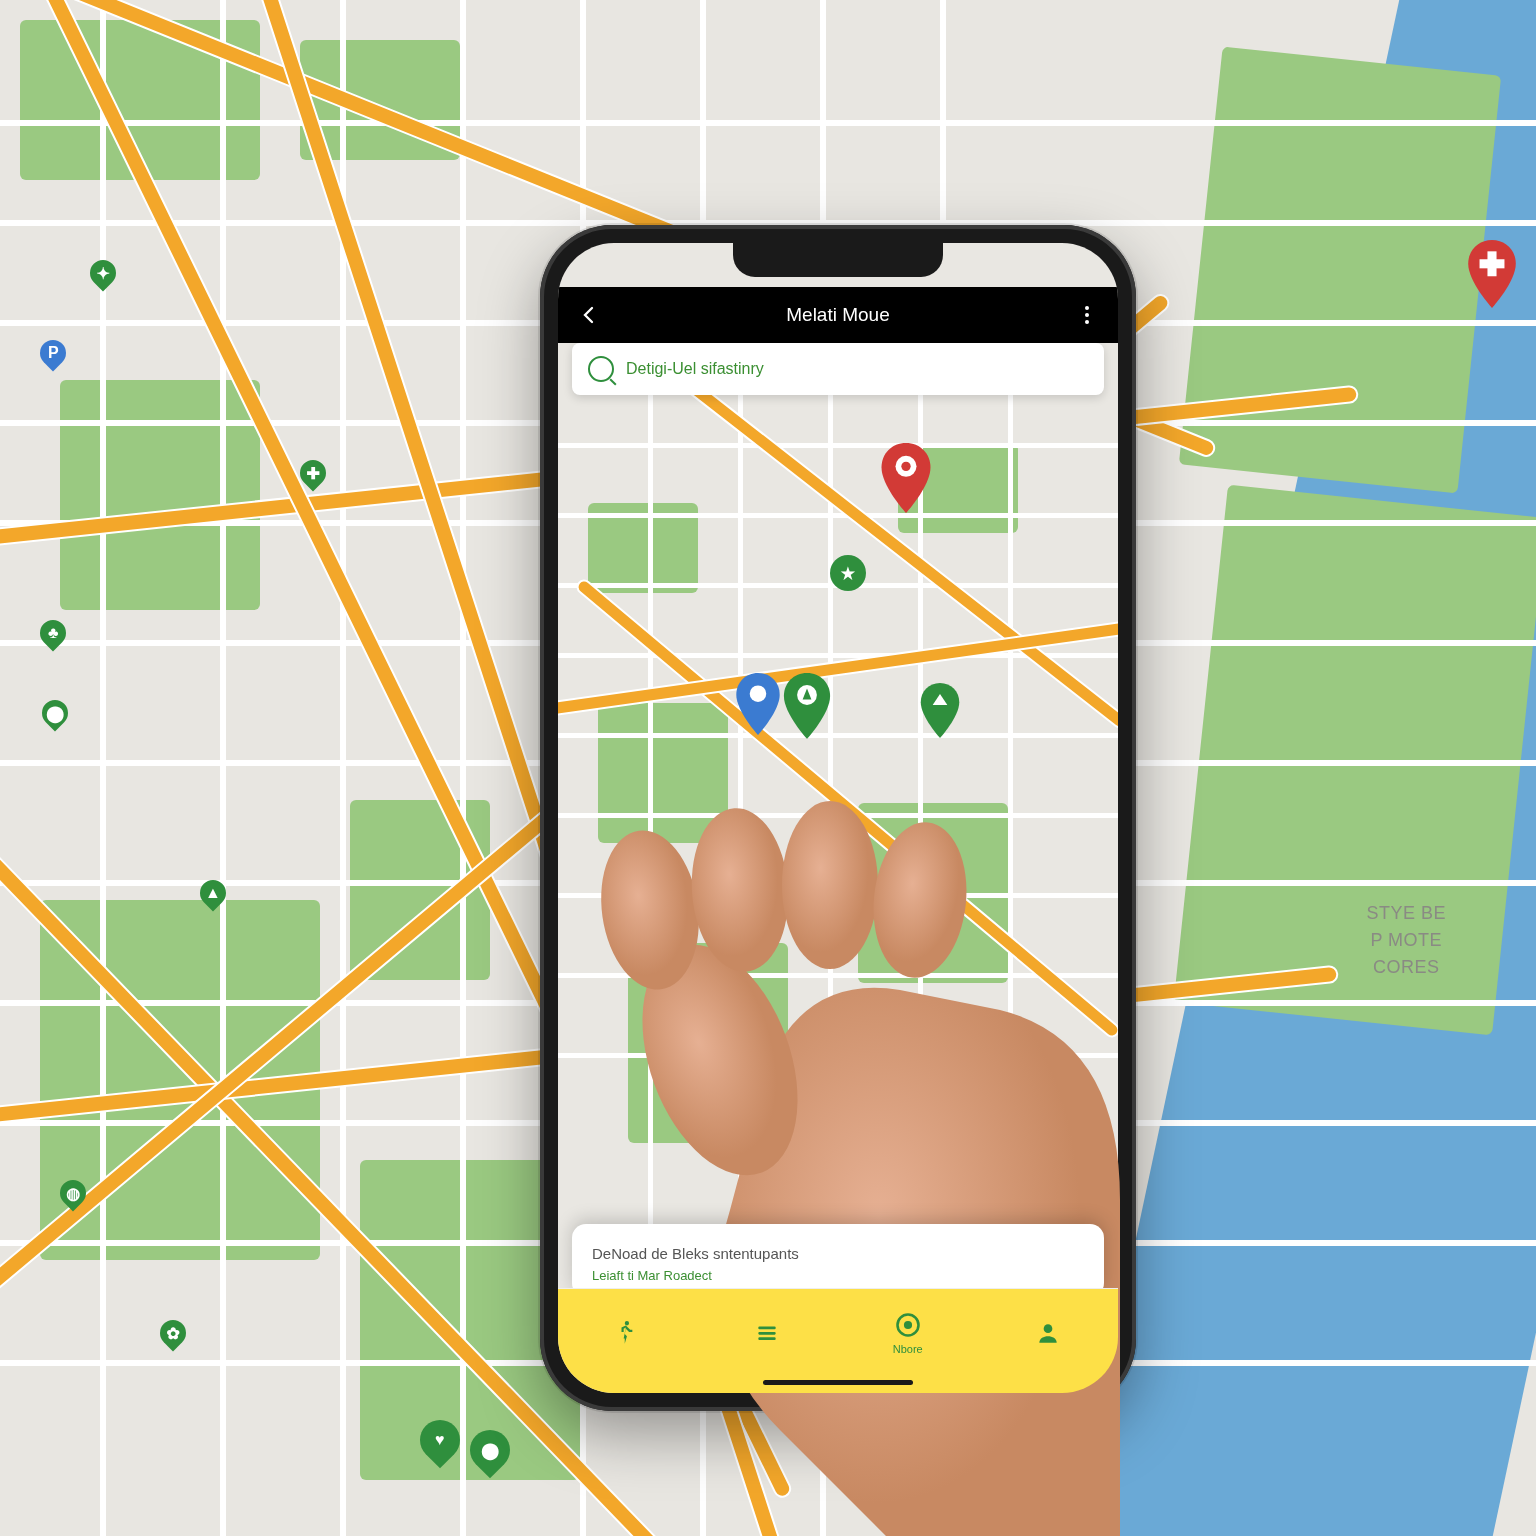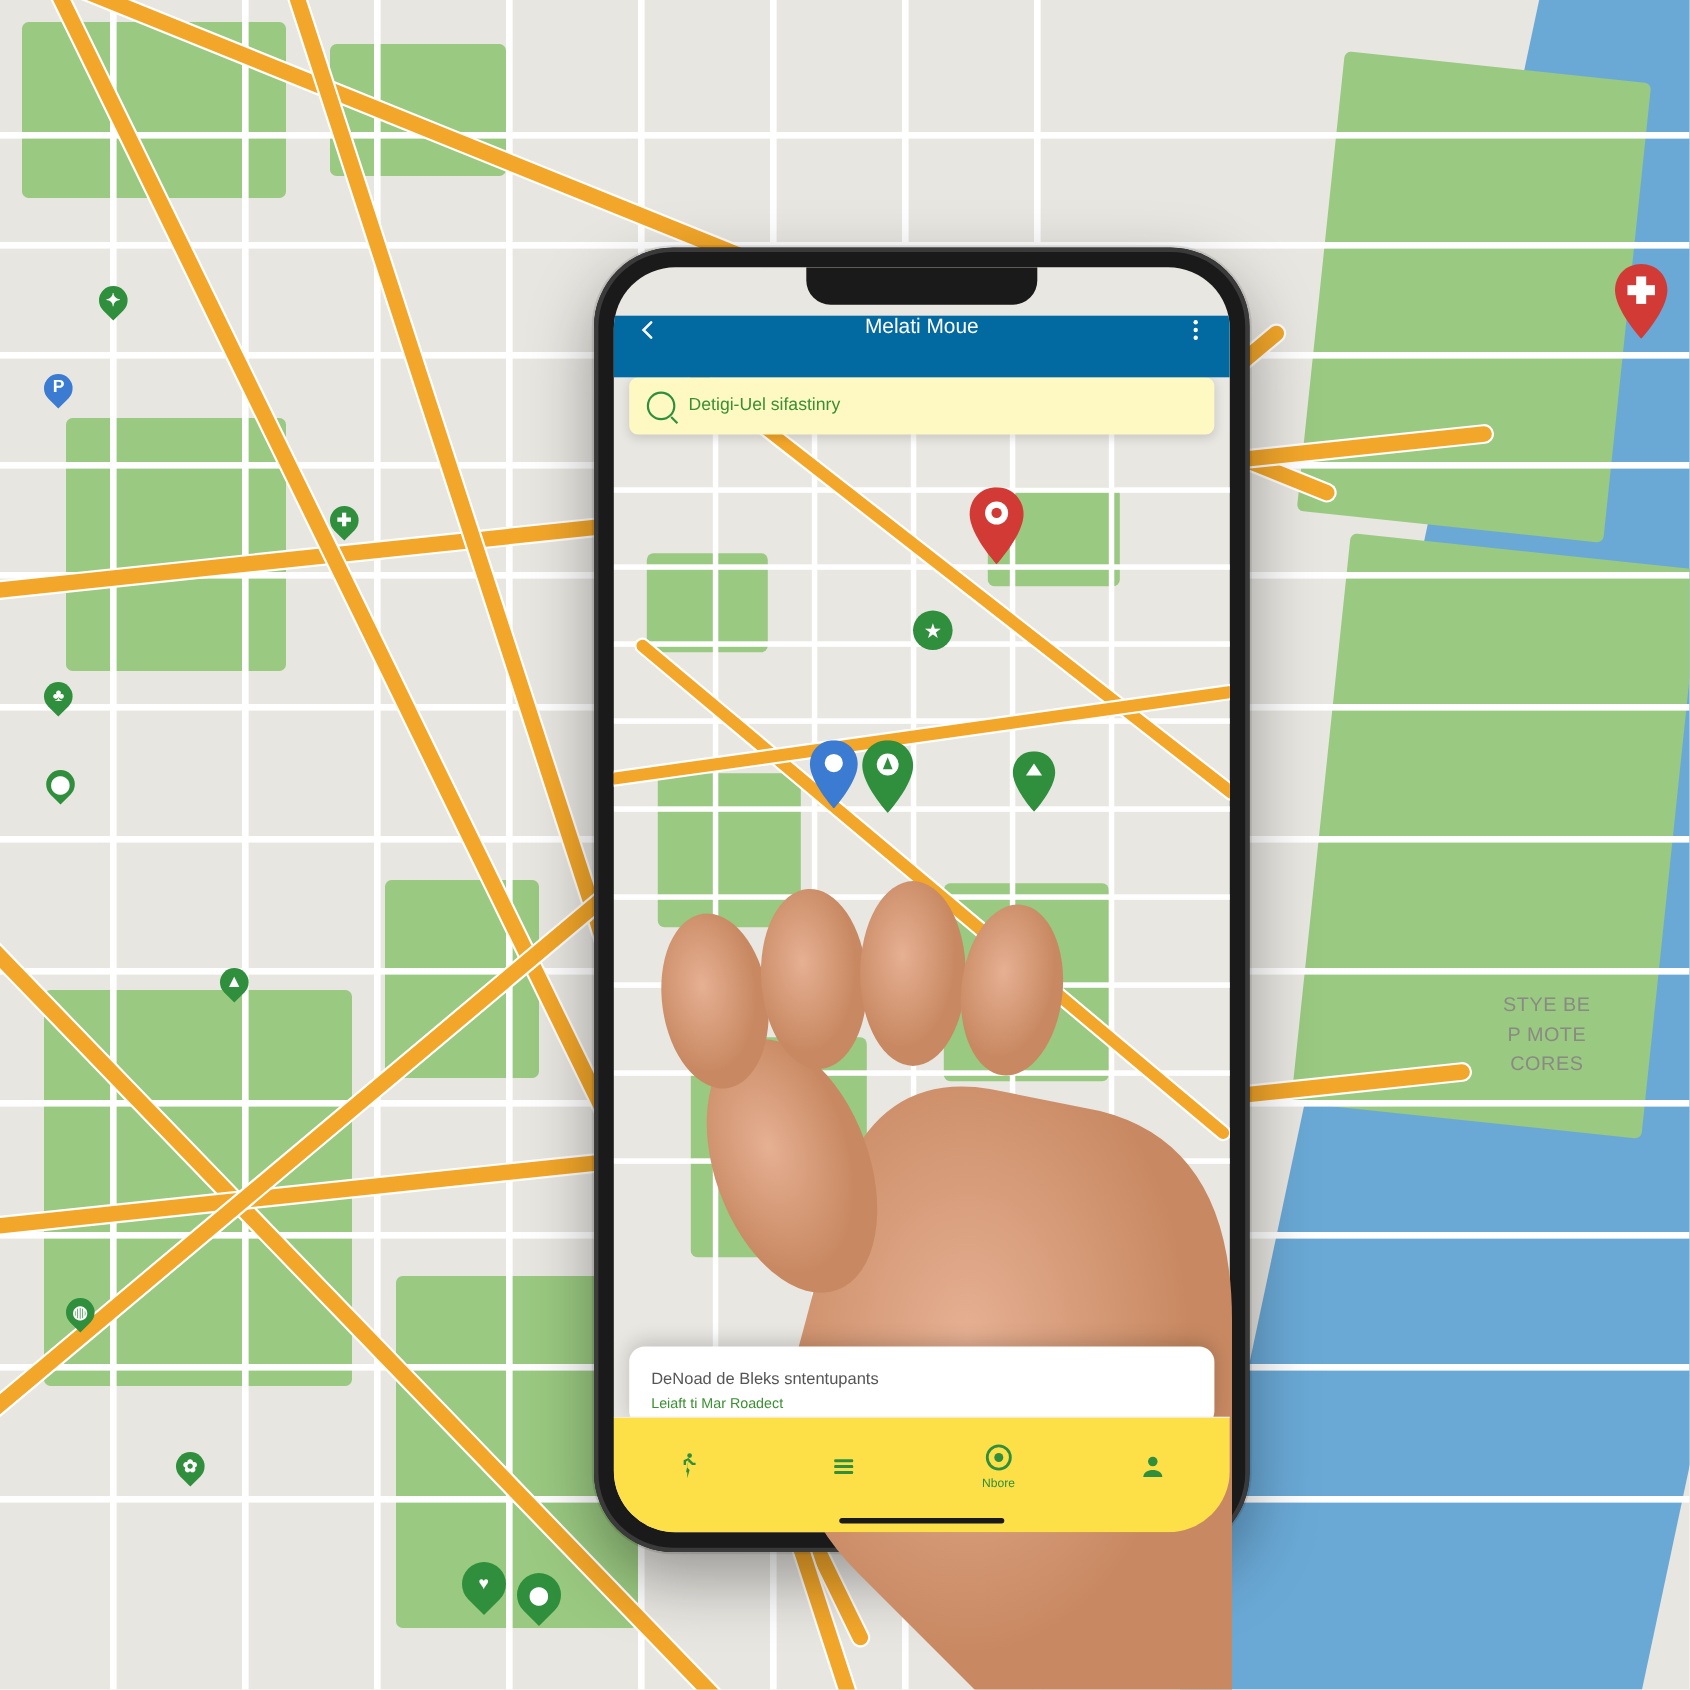--- a/index.html
+++ b/index.html
@@ -16,26 +16,26 @@
   .bg-pin.small{width:26px;height:26px;}
   .bg-pin .glyph{transform:rotate(45deg);color:#fff;font-size:16px;font-weight:700;}
   .bg-pin-red{position:absolute;width:68px;height:68px;}
   .bg-pin-red svg{width:100%;height:100%;}
   .bg-label{position:absolute;font-size:18px;color:#8a8a84;letter-spacing:.5px;}
   
   .phone{position:absolute;left:540px;top:225px;width:560px;height:1150px;border-radius:72px;background:#1a1a1a;box-shadow:inset 0 0 0 4px #3a3a3a,0 24px 60px rgba(0,0,0,.35),0 0 0 2px rgba(0,0,0,.1);padding:18px;}
   .screen{position:relative;width:100%;height:100%;border-radius:56px;background:#e9e7e2;overflow:hidden;}
   .notch{position:absolute;top:0;left:50%;transform:translateX(-50%);width:210px;height:34px;background:#1a1a1a;border-radius:0 0 22px 22px;z-index:20;}
   .statusbar{position:absolute;top:0;left:0;right:0;height:44px;display:flex;align-items:center;justify-content:space-between;padding:0 34px;font-size:14px;color:#333;z-index:19;}
-  .appbar{position:absolute;top:44px;left:0;right:0;height:56px;background:#0369a1;display:flex;padding:0 18px;z-index:15;color:#fff;}
+  .appbar{position:absolute;top:44px;left:0;right:0;height:56px;background:#000000;display:flex;align-items:center;padding:0 18px;z-index:15;color:#fff;}
   .appbar .back{width:26px;height:26px;display:flex;align-items:center;justify-content:center;}
   .appbar .title{flex:1;text-align:center;font-size:19px;font-weight:500;}
   .appbar .menu{width:26px;height:26px;display:flex;flex-direction:column;align-items:center;justify-content:center;gap:3px;}
   .appbar .menu span{width:4px;height:4px;background:#fff;border-radius:50%;}
-  .searchbar{position:absolute;top:100px;left:14px;right:14px;height:52px;background:#fef9c3;border-radius:8px;box-shadow:0 3px 10px rgba(0,0,0,.15);display:flex;align-items:center;padding:0 16px;z-index:14;}
+  .searchbar{position:absolute;top:100px;left:14px;right:14px;height:52px;background:#ffffff;border-radius:8px;box-shadow:0 3px 10px rgba(0,0,0,.15);display:flex;align-items:center;padding:0 16px;z-index:14;}
   .searchbar .s-icon{width:22px;height:22px;border:2px solid #2f8f3d;border-radius:50%;position:relative;margin-right:12px;}
   .searchbar .s-icon:after{content:"";position:absolute;width:8px;height:2px;background:#2f8f3d;bottom:-3px;right:-5px;transform:rotate(45deg);}
   .searchbar .s-text{color:#3b8f32;font-size:16px;}
   .phone-map{position:absolute;inset:0;}
   .phone-map .road-major{height:11px;box-shadow:0 0 0 2px #fff;}
   .phone-map .road-minor{height:5px;}
   .ppin{position:absolute;}
   .ppin svg{display:block;}
   .bottom-card{position:absolute;left:14px;right:14px;bottom:96px;background:#fff;border-radius:14px;box-shadow:0 -4px 18px rgba(0,0,0,.18);padding:18px 20px 14px;z-index:16;}
   .bottom-card .t1{font-size:20px;font-weight:600;color:#222;}

